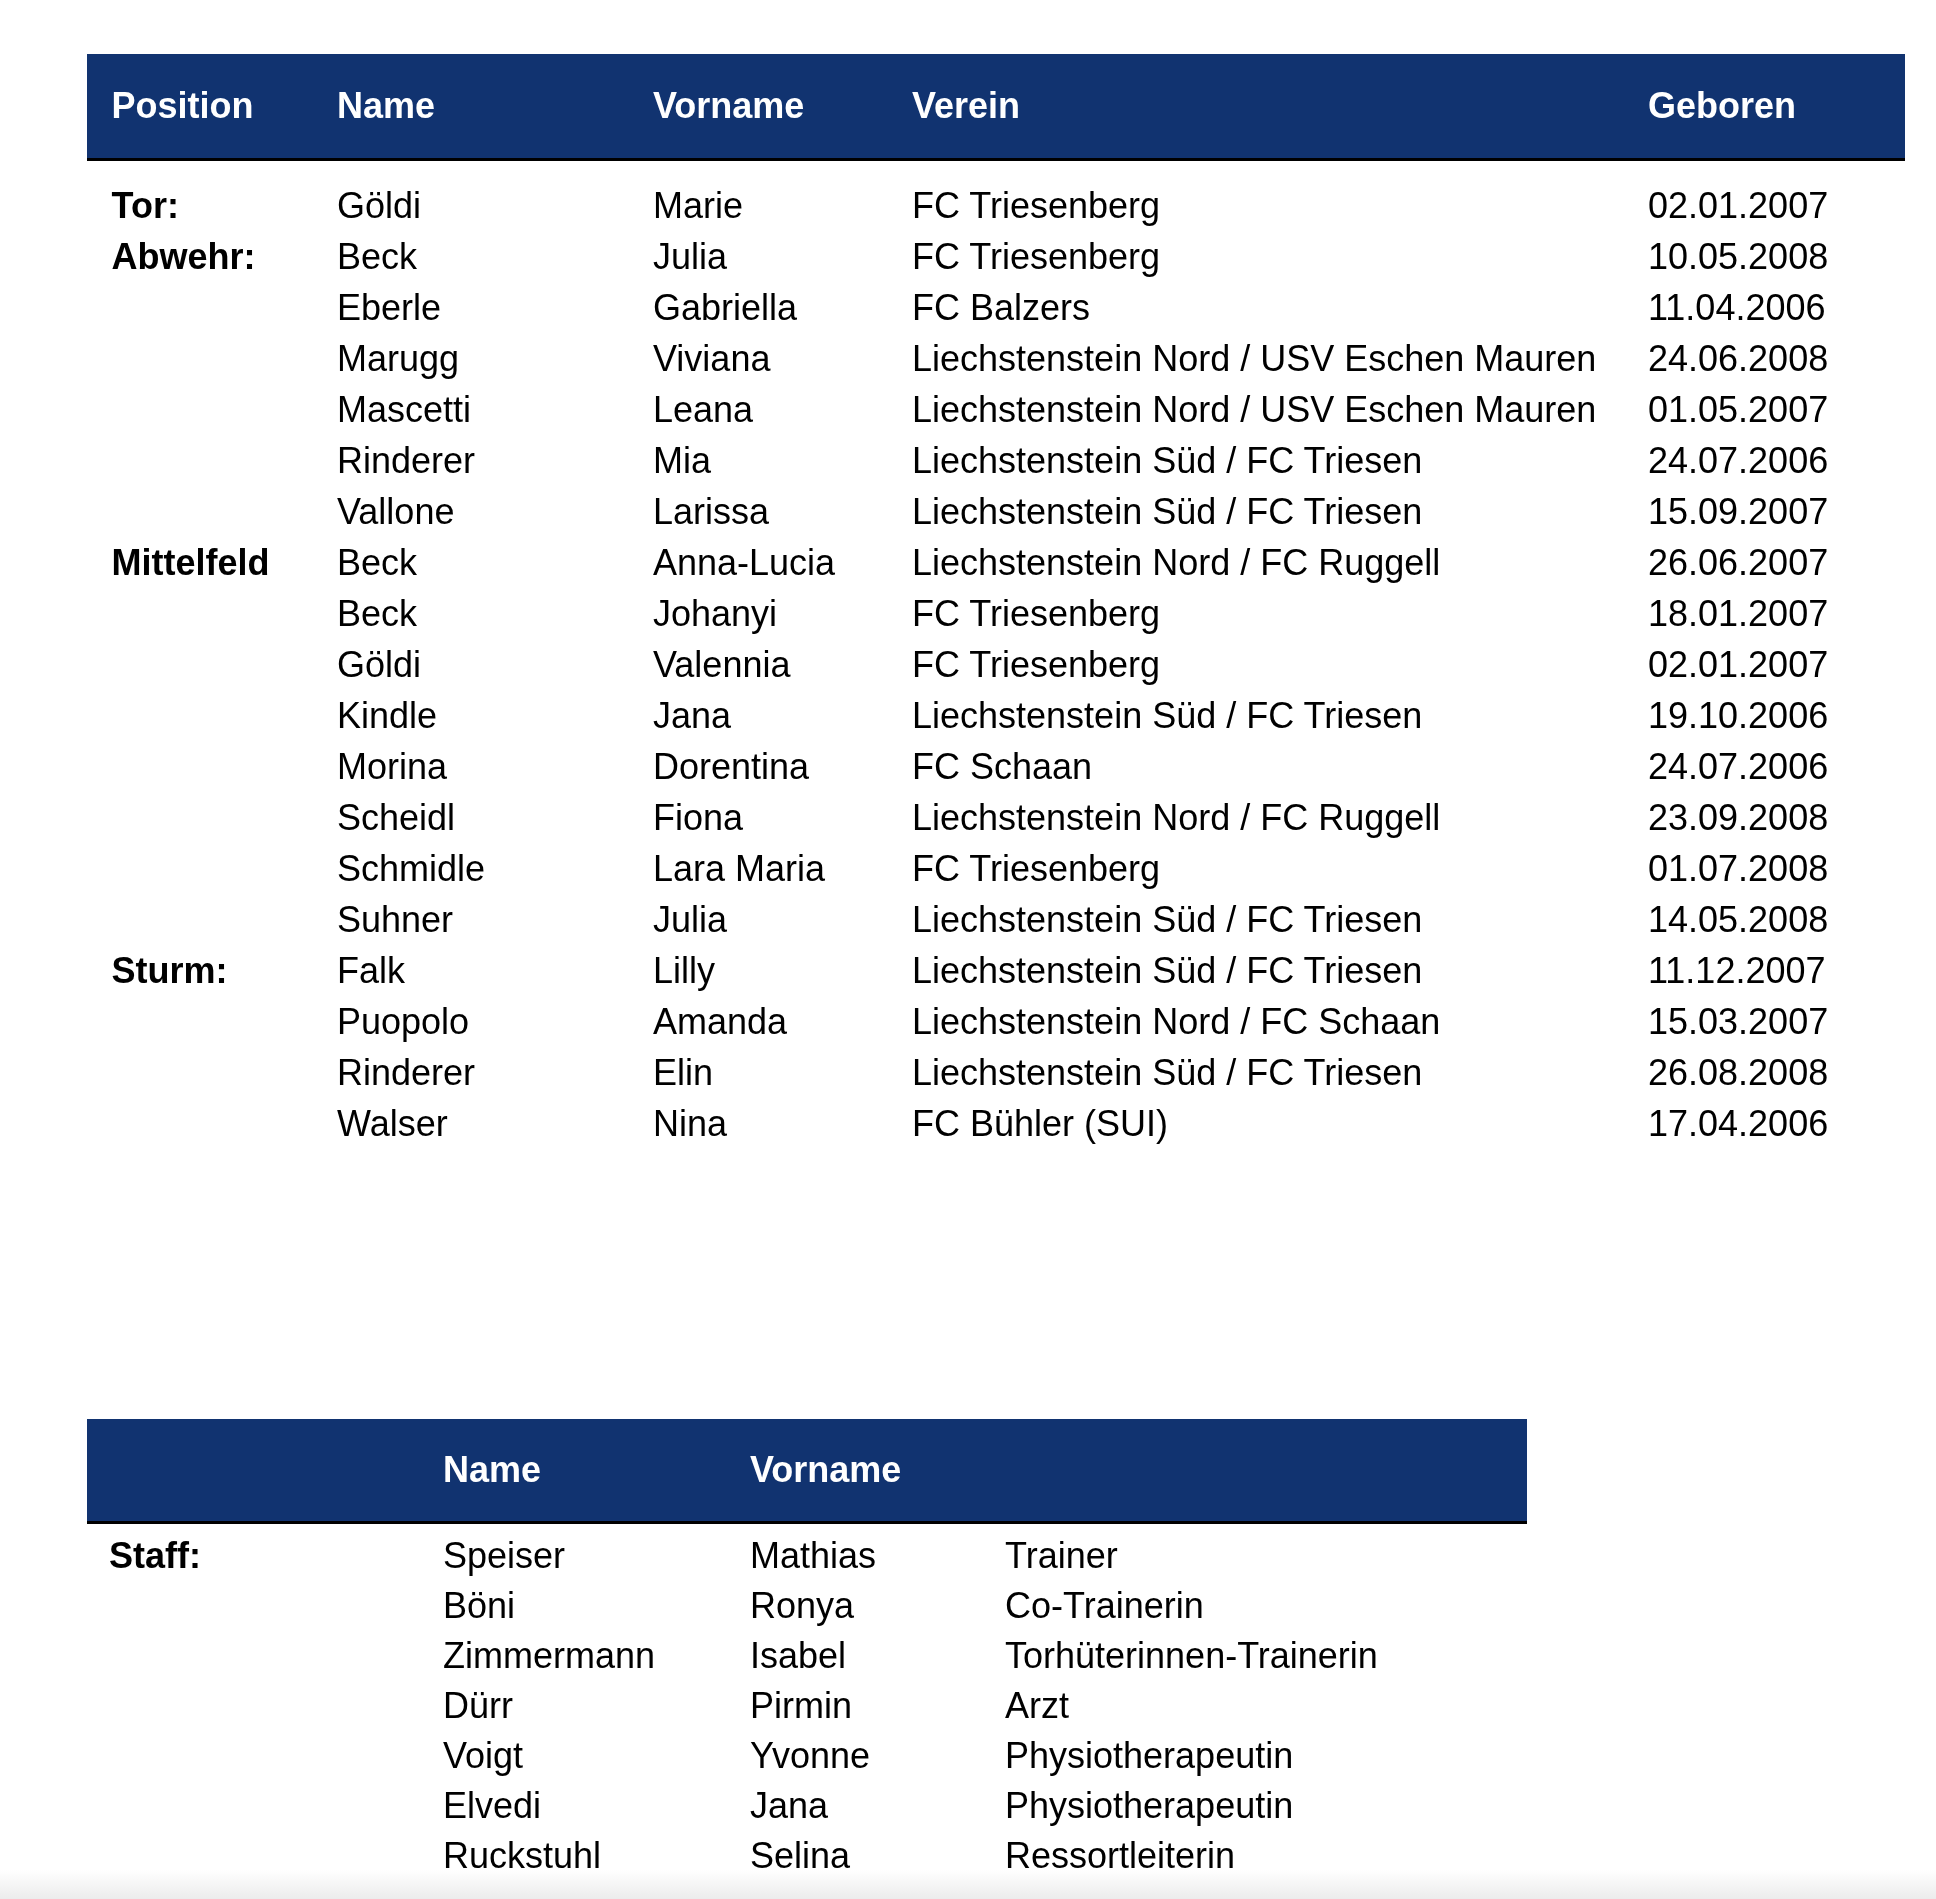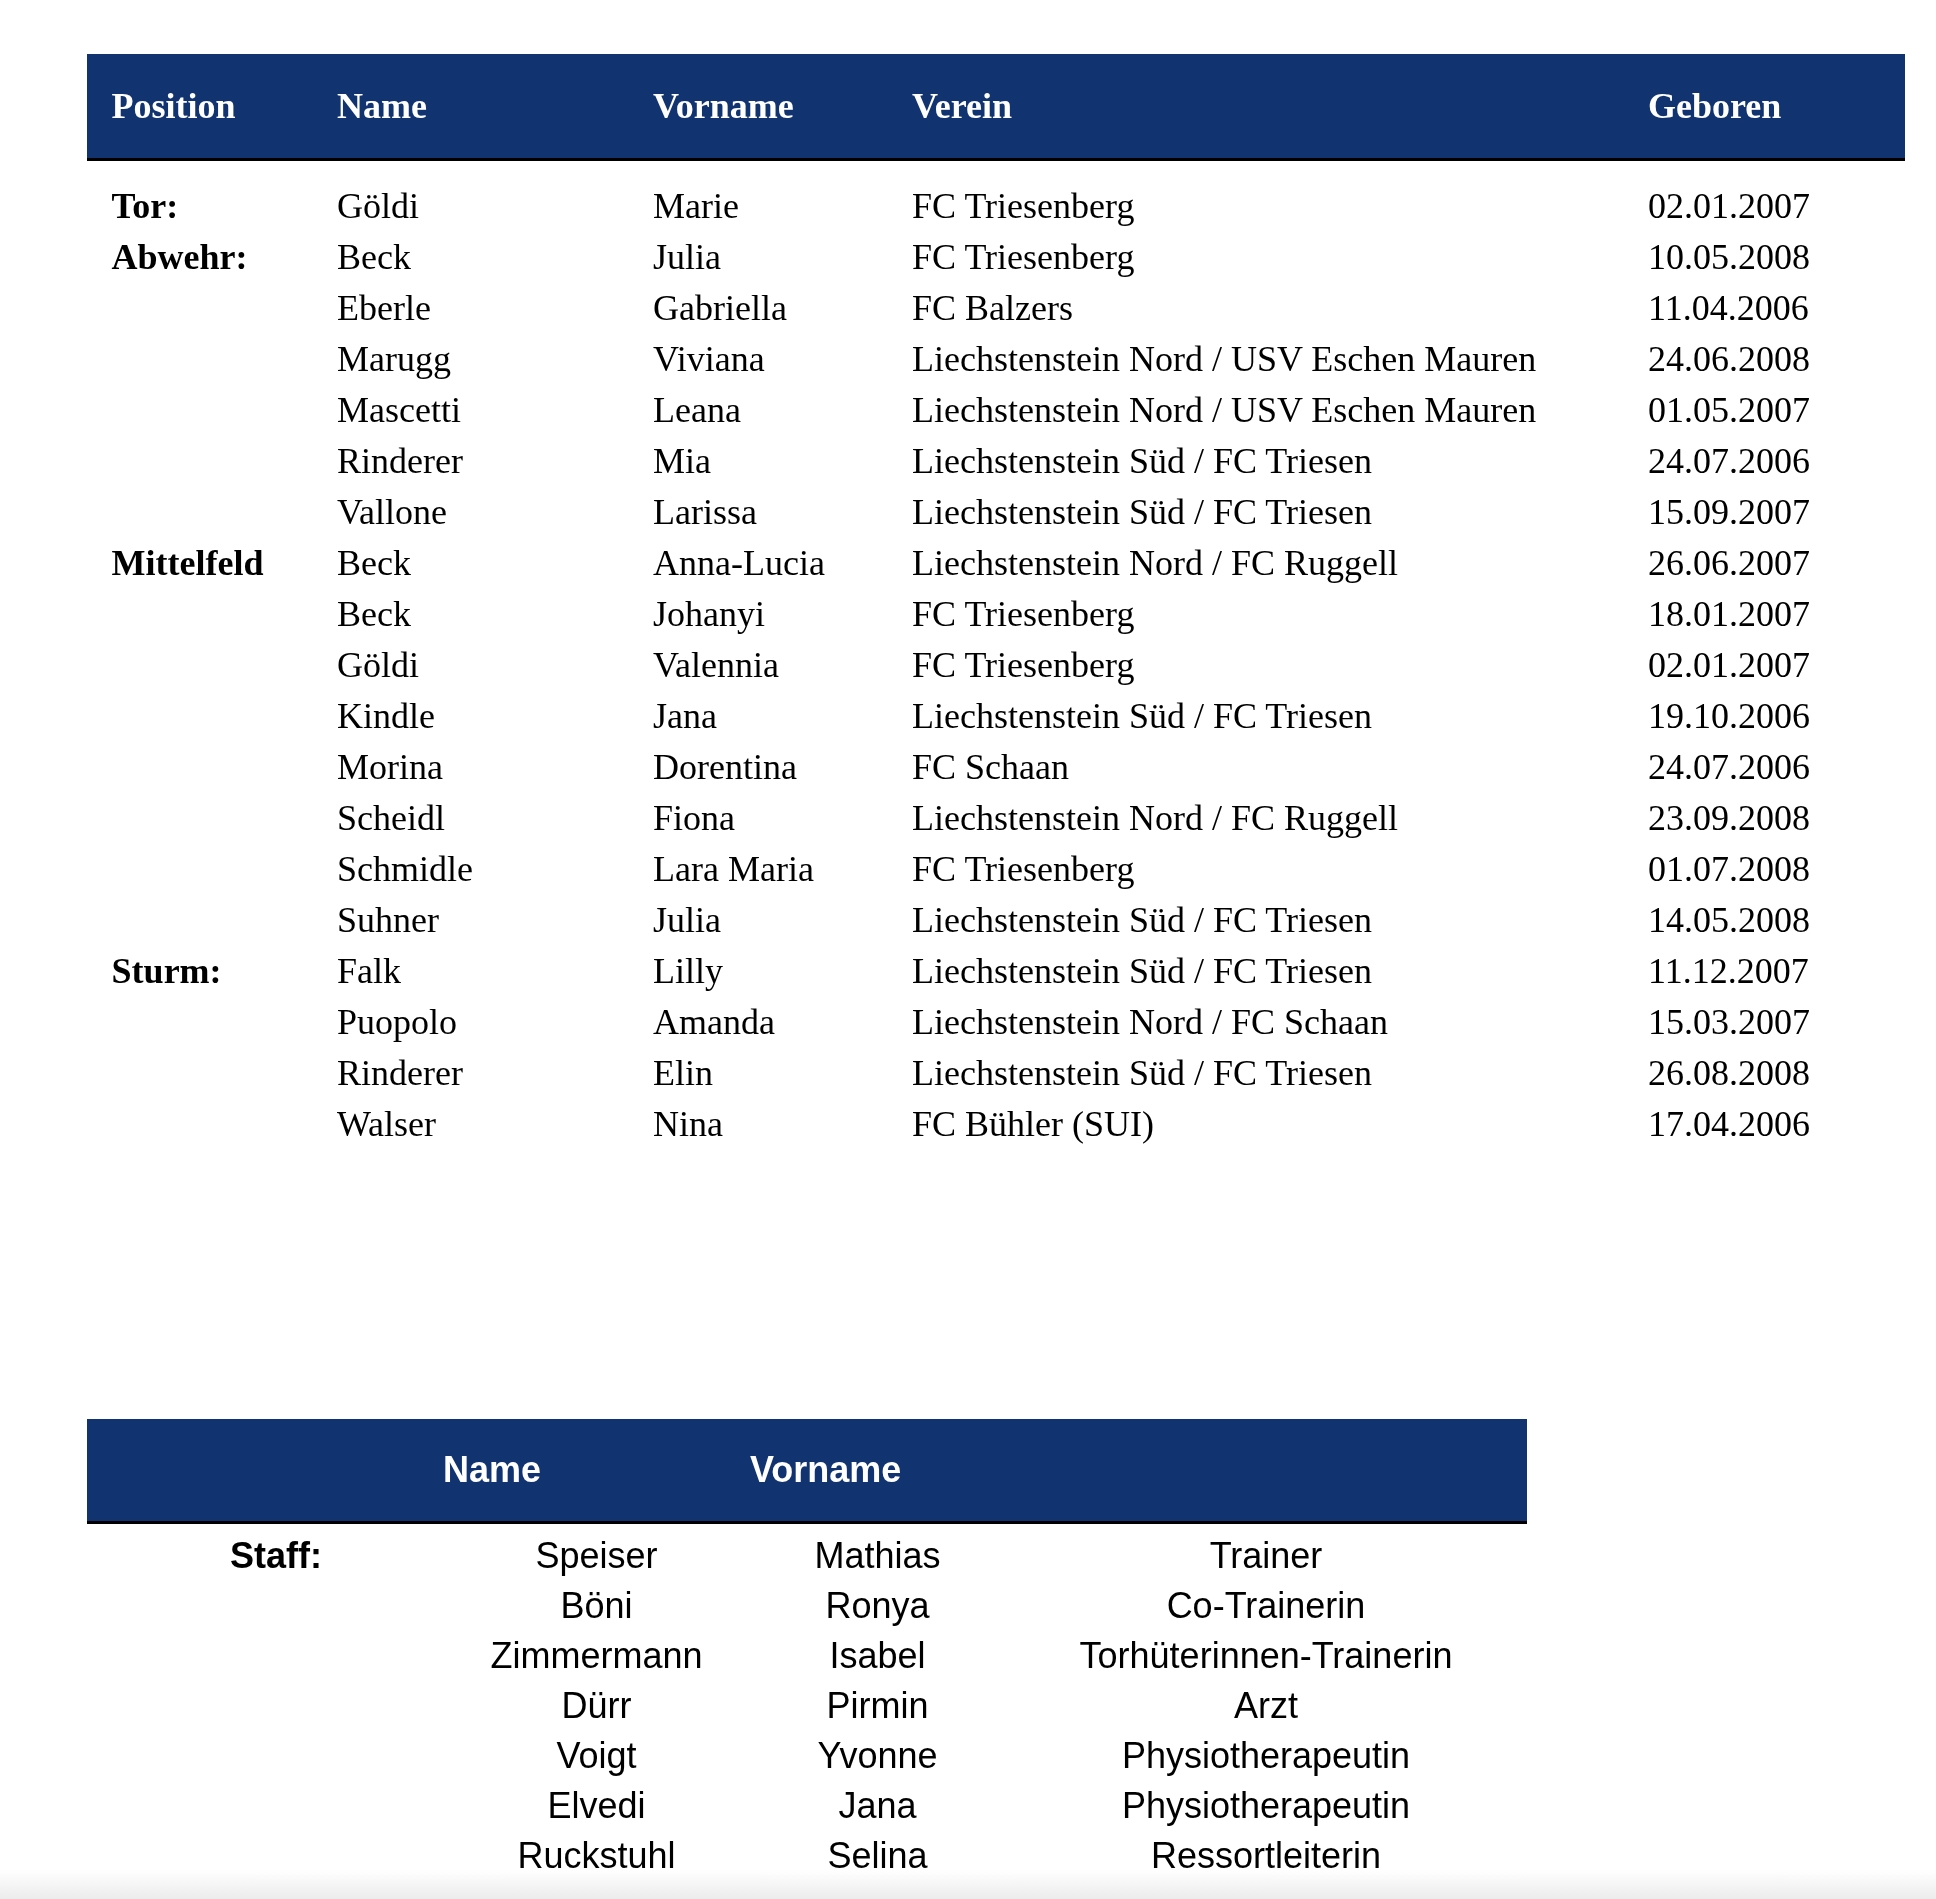--- a/index.html
+++ b/index.html
@@ -5,40 +5,40 @@
   html,body{margin:0;padding:0;background:#ffffff;}
   body{
     width:1936px;height:1900px;position:relative;overflow:hidden;
     font-family:"Liberation Sans", sans-serif;
     color:#000;
     font-size:36px;
   }
   .page{position:absolute;inset:0;background:#ffffff;}
 
   
-  .squad{position:absolute;left:87px;top:54px;width:1818px;font-family:Liberation Serif, serif;}
+  .squad{position:absolute;left:87px;top:54px;width:1818px;}
   .grid5{display:grid;grid-template-columns:250px 316px 259px 736px 257px;}
   .squad-head{
     height:104px;background:var(--navy);color:#ffffff;font-weight:bold;
     align-items:center;border-bottom:3.5px solid #000;
   }
   .trow{height:51px;align-items:center;}
   .cell{white-space:nowrap;overflow:visible;}
   .c-pos{padding-left:24.6px;font-weight:bold;}
   .section{}
   .section:first-child{margin-top:19px;}
 
   
   .staff{position:absolute;left:87px;top:1419px;width:1440px;}
   .grid4{display:grid;grid-template-columns:356px 307px 255px 522px;}
   .staff-head{
     height:102px;background:var(--navy);color:#ffffff;font-weight:bold;
     align-items:center;border-bottom:3.5px solid #000;
   }
-  .strow{height:50px;align-items:center;text-align:center;}
+  .strow{height:50px;align-items:center;}
   .s-label{padding-left:22px;font-weight:bold;}
   #staff-body{margin-top:7px;}
 
   
   .bottom-fade{
     position:absolute;left:0;right:0;bottom:0;height:30px;
     background:linear-gradient(180deg,#ffffff 0%,#ebebeb 100%);
   }
 </style>
 </head>

